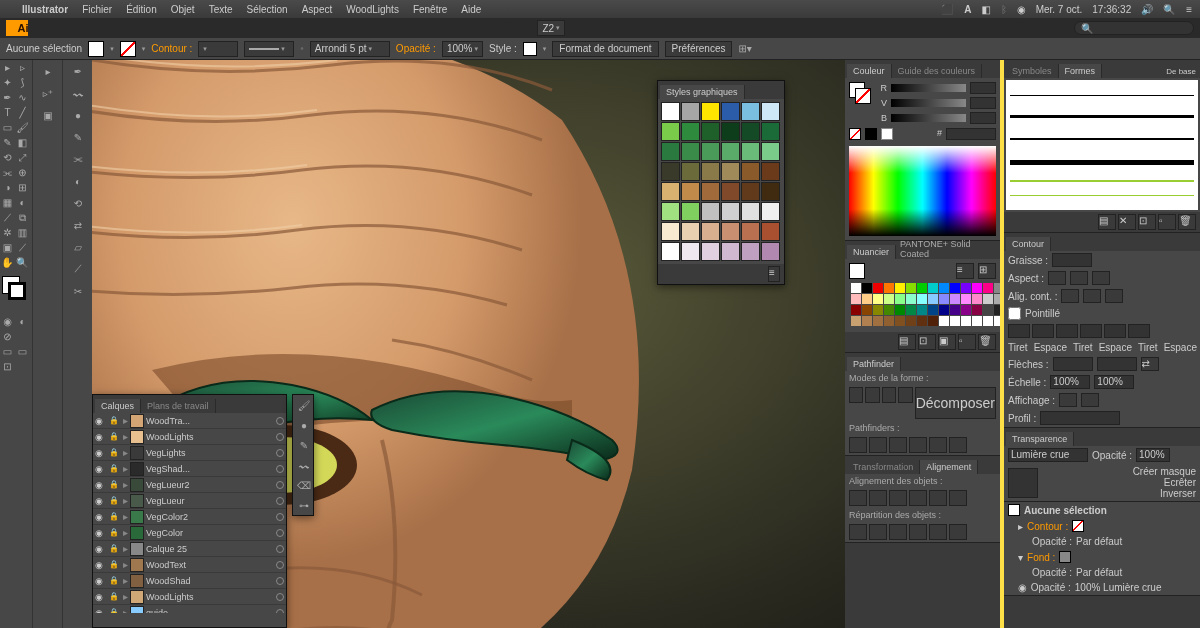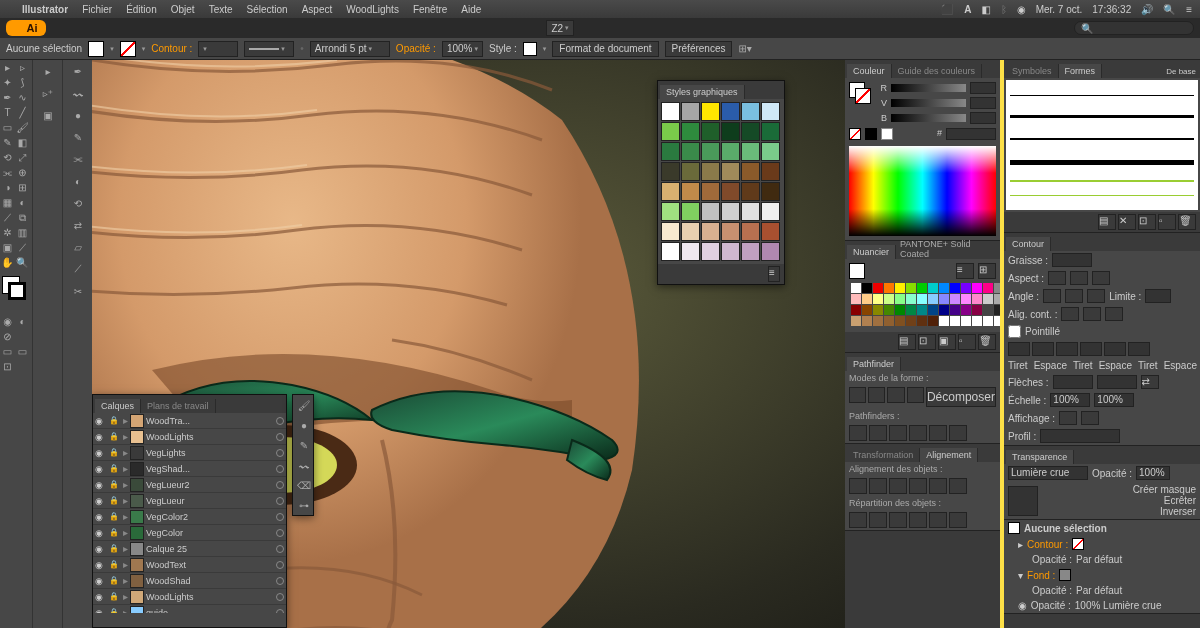--- a/index.html
+++ b/index.html
@@ -5,21 +5,21 @@
 * { margin: 0; padding: 0; box-sizing: border-box; font-family: "Lucida Grande", Arial, sans-serif; font-size: 10px; color: #ccc; }
 body { width: 1200px; height: 628px; background: #323232; overflow: hidden; position: relative; }
 
 
 .mac-menubar { height: 18px; background: linear-gradient(#4a4a4a,#3a3a3a); display: flex; align-items: center; padding: 0 8px; gap: 14px; font-size: 11px; }
 .mac-menubar .right { margin-left: auto; display: flex; gap: 10px; align-items: center; }
 .apple { font-size: 13px; }
 
 
 .ai-topbar { height: 20px; background: #2a2a2a; display: flex; align-items: center; padding: 0 6px; gap: 8px; }
-.ai-logo { width: 40px; height: 16px; background: #ff9a00; color: #2a1100; font-weight: bold; display: flex; align-items: center; justify-content: center; border-radius: 6px; font-size: 11px; padding-left: 12px; }
+.ai-logo { width: 22px; height: 16px; background: #ff9a00; color: #2a1100; font-weight: bold; display: flex; align-items: center; justify-content: center; border-radius: 0; font-size: 11px; padding-left: 12px; }
 
 
 .control-bar { height: 22px; background: #474747; display: flex; align-items: center; padding: 0 6px; gap: 6px; border-bottom: 1px solid #222; }
 .ctrl-label { color: #ccc; }
 .ctrl-swatch { width: 16px; height: 16px; background: #fff; border: 1px solid #000; }
 .ctrl-swatch.none { background: linear-gradient(135deg,#fff 45%,red 45%,red 55%,#fff 55%); }
 .ctrl-dd { height: 16px; background: #3a3a3a; border: 1px solid #222; padding: 0 4px; display: flex; align-items: center; gap: 2px; }
 .ctrl-btn { height: 16px; background: #3a3a3a; border: 1px solid #222; padding: 0 6px; display: flex; align-items: center; }
 .chev { font-size: 7px; color: #999; }
 
@@ -79,21 +79,21 @@
 .layer-row { height: 16px; display: flex; align-items: center; padding: 0 2px; gap: 2px; border-bottom: 1px solid #3a3a3a; }
 .layer-eye { width: 12px; font-size: 9px; }
 .layer-lock { width: 12px; font-size: 8px; }
 .layer-thumb { width: 14px; height: 14px; border: 1px solid #222; }
 .layer-name { flex: 1; font-size: 9px; overflow: hidden; white-space: nowrap; }
 
 
 .small-label { font-size: 9px; color: #aaa; padding: 2px 4px; }
 .btn-row { display: flex; gap: 2px; padding: 2px 4px; }
 .mini-btn { width: 18px; height: 16px; background: #3a3a3a; border: 1px solid #222; }
-.wide-btn { flex: 1; height: 20px; background: #3a3a3a; border: 1px solid #222; display: flex; align-items: center; justify-content: center; font-size: 12px; }
+.wide-btn { flex: 1; height: 32px; background: #3a3a3a; border: 1px solid #222; display: flex; align-items: center; justify-content: center; font-size: 14px; }
 
 
 .prop-row { display: flex; align-items: center; gap: 4px; padding: 2px 4px; font-size: 9px; }
 .prop-row .fld { width: 40px; height: 14px; background: #333; border: 1px solid #222; padding: 0 2px; }
 .prop-row .mini { width: 18px; height: 14px; background: #3a3a3a; border: 1px solid #222; }
 
 
 .brush-area { height: 130px; background: #fff; margin: 2px; position: relative; }
 .brush-line { position: absolute; left: 4px; right: 4px; border-top: 1px solid #000; }
 
@@ -709,28 +709,20 @@
             <span>Graisse :</span>
             <div class="fld"></div>
           </div>
     <div class="prop-row">
             <span>Aspect :</span>
             <div class="mini"></div>
             <div class="mini"></div>
             <div class="mini"></div>
           </div>
     <div class="prop-row">
-            <span>Angle :</span>
-            <div class="mini"></div>
-            <div class="mini"></div>
-            <div class="mini"></div>
-            <span>Limite :</span>
-            <div class="fld" style="width:26px"></div>
-          </div>
-    <div class="prop-row">
             <span>Alig. cont. :</span>
             <div class="mini"></div>
             <div class="mini"></div>
             <div class="mini"></div>
           </div>
     <div class="prop-row">
             <input type="checkbox" style="">
             <span>Pointillé</span>
           </div>
     <div class="prop-row" style="gap:2px">

